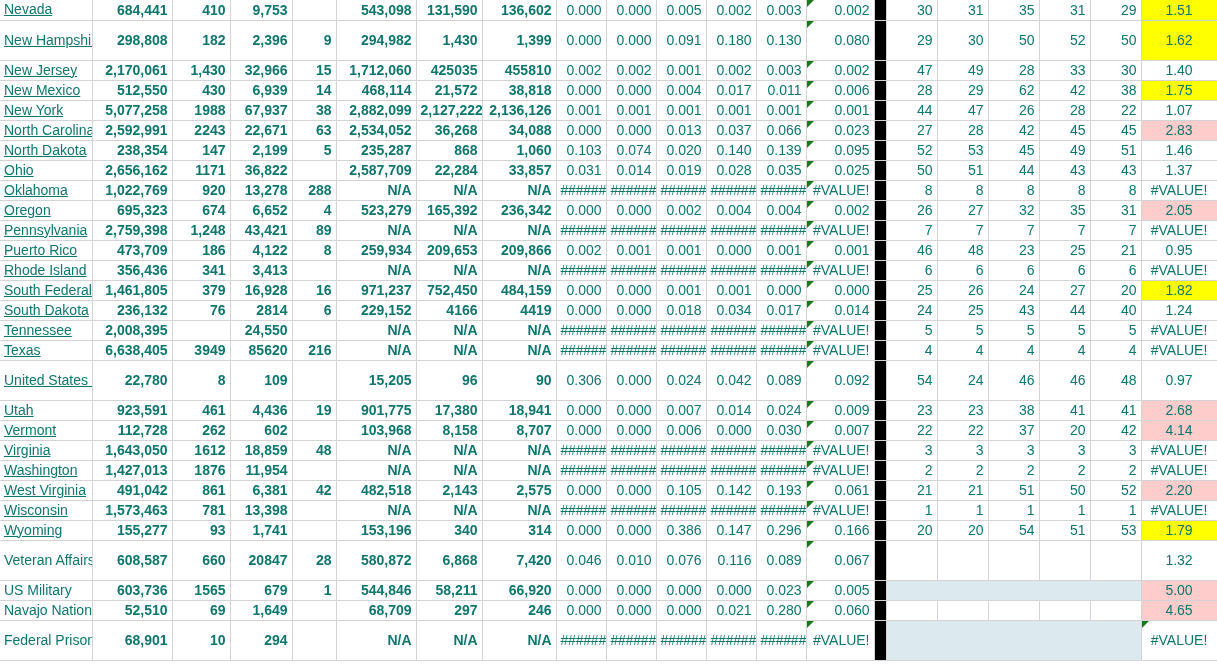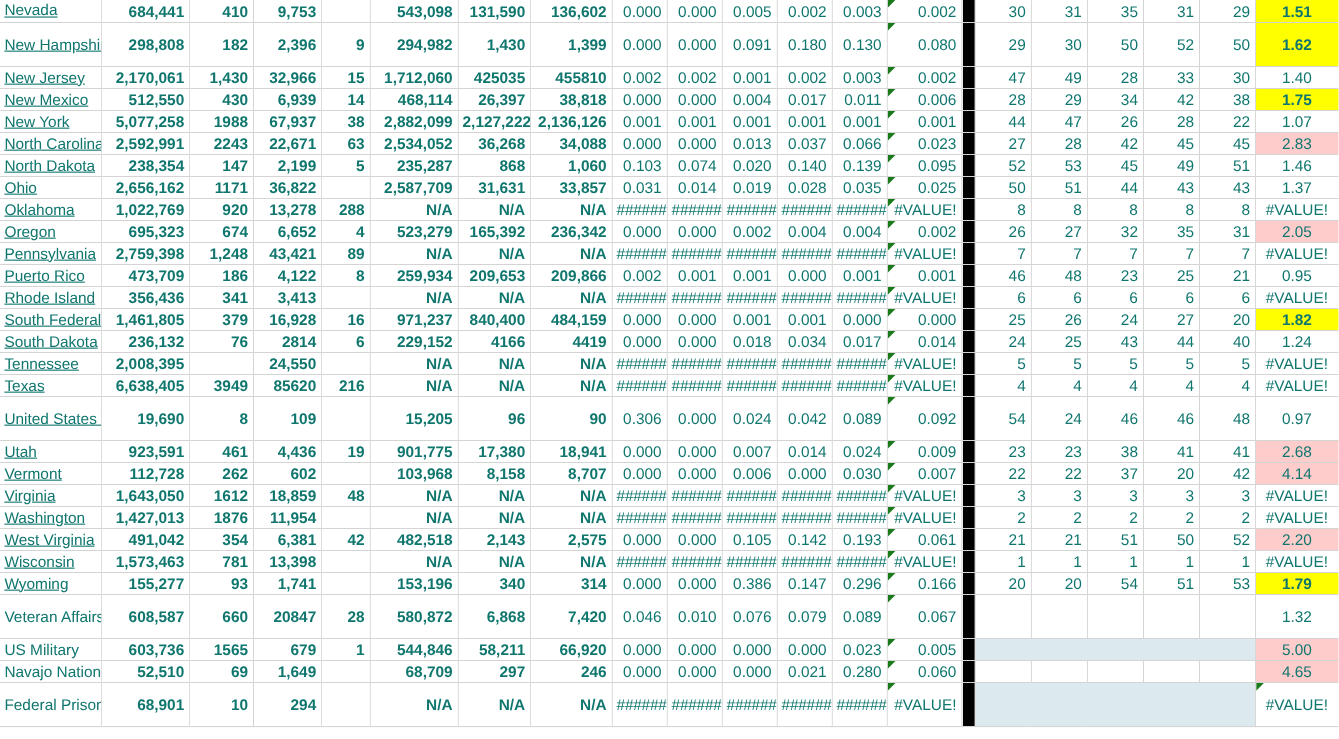--- a/index.html
+++ b/index.html
@@ -97,21 +97,21 @@
 
   
   .gapcell {
     background: #000000 !important;
     border-right: none;
     border-bottom: none;
     padding: 0;
   }
 
   
-  .fill-yellow { background: #ffff00 !important; font-weight: bold; }
+  .fill-yellow { background: #ffff00 !important; }
   .fill-pink   { background: #ffcccc !important; }
   .fill-blue   { background: #dceaf0 !important; }
 
   
   .cmt::before {
     content: "";
     position: absolute;
     top: 0; left: 0;
     width: 0; height: 0;
     border-top: 7px solid #1a7a1a;
@@ -223,32 +223,32 @@
           <td class="rank">30</td>
           <td class="ratio">1.40</td>
         </tr>
         <tr>
           <td class="name"><span class="lnk">New Mexico</span></td>
           <td class="num">512,550</td>
           <td class="num">430</td>
           <td class="num">6,939</td>
           <td class="num">14</td>
           <td class="num">468,114</td>
-          <td class="num">26,397</td>
+          <td class="num">21,572</td>
           <td class="num">38,818</td>
           <td class="dec">0.000</td>
           <td class="dec">0.000</td>
           <td class="dec">0.004</td>
           <td class="dec">0.017</td>
           <td class="dec">0.011</td>
           <td class="dec cmt">0.006</td>
           <td class="gapcell"></td>
           <td class="rank">28</td>
           <td class="rank">29</td>
-          <td class="rank">34</td>
+          <td class="rank">62</td>
           <td class="rank">42</td>
           <td class="rank">38</td>
           <td class="ratio fill-yellow">1.75</td>
         </tr>
         <tr>
           <td class="name"><span class="lnk">New York</span></td>
           <td class="num">5,077,258</td>
           <td class="num">1988</td>
           <td class="num">67,937</td>
           <td class="num">38</td>
@@ -315,21 +315,21 @@
           <td class="rank">51</td>
           <td class="ratio">1.46</td>
         </tr>
         <tr>
           <td class="name"><span class="lnk">Ohio</span></td>
           <td class="num">2,656,162</td>
           <td class="num">1171</td>
           <td class="num">36,822</td>
           <td class="num"></td>
           <td class="num">2,587,709</td>
-          <td class="num">31,631</td>
+          <td class="num">22,284</td>
           <td class="num">33,857</td>
           <td class="dec">0.031</td>
           <td class="dec">0.014</td>
           <td class="dec">0.019</td>
           <td class="dec">0.028</td>
           <td class="dec">0.035</td>
           <td class="dec cmt">0.025</td>
           <td class="gapcell"></td>
           <td class="rank">50</td>
           <td class="rank">51</td>
@@ -453,21 +453,21 @@
           <td class="rank">6</td>
           <td class="ratio err">#VALUE!</td>
         </tr>
         <tr>
           <td class="name"><span class="lnk">South Federal</span></td>
           <td class="num">1,461,805</td>
           <td class="num">379</td>
           <td class="num">16,928</td>
           <td class="num">16</td>
           <td class="num">971,237</td>
-          <td class="num">840,400</td>
+          <td class="num">752,450</td>
           <td class="num">484,159</td>
           <td class="dec">0.000</td>
           <td class="dec">0.000</td>
           <td class="dec">0.001</td>
           <td class="dec">0.001</td>
           <td class="dec">0.000</td>
           <td class="dec cmt">0.000</td>
           <td class="gapcell"></td>
           <td class="rank">25</td>
           <td class="rank">26</td>
@@ -540,21 +540,21 @@
           <td class="gapcell"></td>
           <td class="rank">4</td>
           <td class="rank">4</td>
           <td class="rank">4</td>
           <td class="rank">4</td>
           <td class="rank">4</td>
           <td class="ratio err">#VALUE!</td>
         </tr>
         <tr class="tall">
           <td class="name two"><span class="lnk">United States Virgin Islands</span></td>
-          <td class="num">19,690</td>
+          <td class="num">22,780</td>
           <td class="num">8</td>
           <td class="num">109</td>
           <td class="num"></td>
           <td class="num">15,205</td>
           <td class="num">96</td>
           <td class="num">90</td>
           <td class="dec">0.306</td>
           <td class="dec">0.000</td>
           <td class="dec">0.024</td>
           <td class="dec">0.042</td>
@@ -656,21 +656,21 @@
           <td class="rank">2</td>
           <td class="rank">2</td>
           <td class="rank">2</td>
           <td class="rank">2</td>
           <td class="rank">2</td>
           <td class="ratio err">#VALUE!</td>
         </tr>
         <tr>
           <td class="name"><span class="lnk">West Virginia</span></td>
           <td class="num">491,042</td>
-          <td class="num">354</td>
+          <td class="num">861</td>
           <td class="num">6,381</td>
           <td class="num">42</td>
           <td class="num">482,518</td>
           <td class="num">2,143</td>
           <td class="num">2,575</td>
           <td class="dec">0.000</td>
           <td class="dec">0.000</td>
           <td class="dec">0.105</td>
           <td class="dec">0.142</td>
           <td class="dec">0.193</td>
@@ -734,21 +734,21 @@
           <td class="num">608,587</td>
           <td class="num">660</td>
           <td class="num">20847</td>
           <td class="num">28</td>
           <td class="num">580,872</td>
           <td class="num">6,868</td>
           <td class="num">7,420</td>
           <td class="dec">0.046</td>
           <td class="dec">0.010</td>
           <td class="dec">0.076</td>
-          <td class="dec">0.079</td>
+          <td class="dec">0.116</td>
           <td class="dec">0.089</td>
           <td class="dec cmt">0.067</td>
           <td class="gapcell"></td>
           <td class="rank"></td>
           <td class="rank"></td>
           <td class="rank"></td>
           <td class="rank"></td>
           <td class="rank"></td>
           <td class="ratio">1.32</td>
         </tr>

